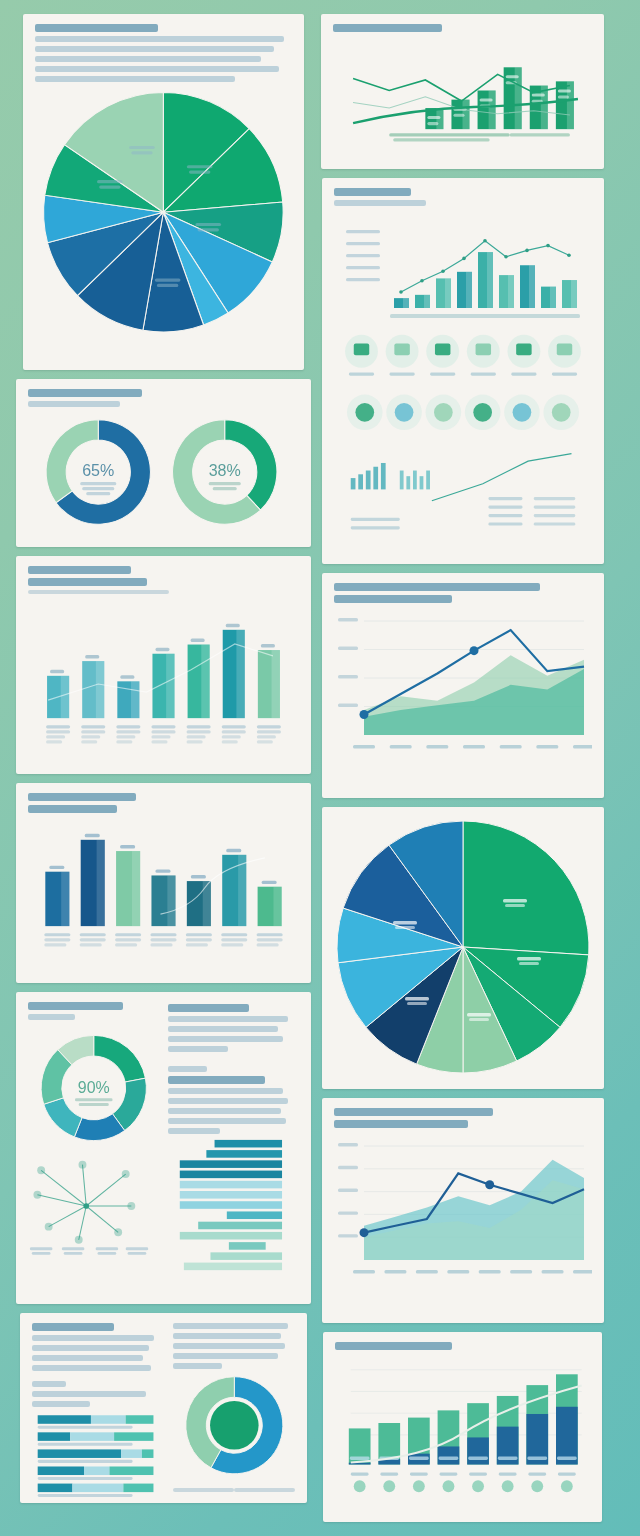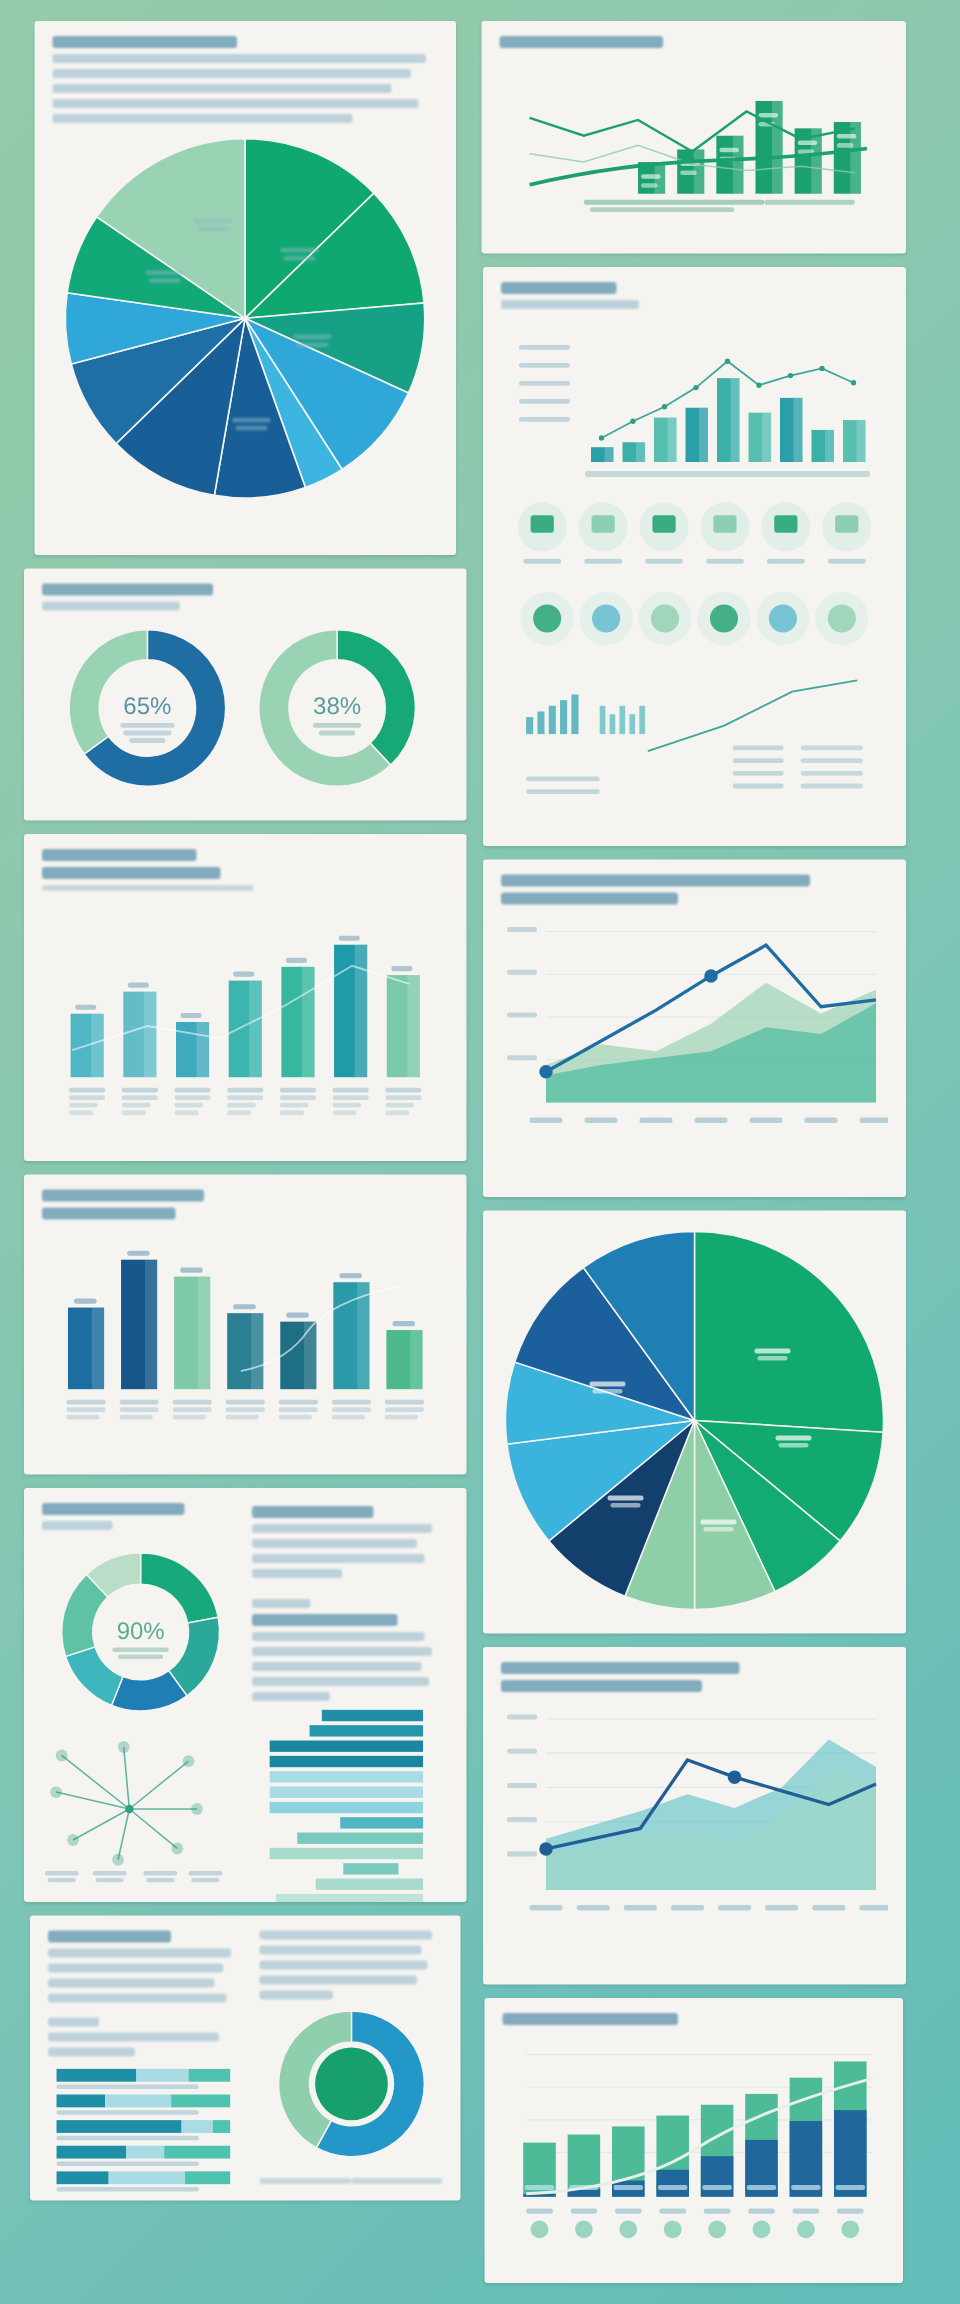--- a/index.html
+++ b/index.html
@@ -203,21 +203,21 @@
                 <rect x="232.75" y="62.73913043478261" width="15" height="3.4" rx="1.5" fill="#6f9fbb" opacity="0.6" filter="blur(0.5px)"></rect>
                 <rect x="227.75" y="115" width="26" height="3.2" rx="1.5" fill="#8fb6c9" opacity="0.5" filter="blur(0.5px)"></rect>
                 <rect x="227.75" y="120" width="26" height="3.2" rx="1.5" fill="#9dbccb" opacity="0.45" filter="blur(0.5px)"></rect>
                 <rect x="227.75" y="125" width="22" height="3.2" rx="1.5" fill="#9dbccb" opacity="0.4" filter="blur(0.5px)"></rect>
                 <path d="M132 96 Q162 90 176 70 T236 40" fill="none" stroke="#ffffff" opacity=".6" stroke-width="1.2"></path>
               </g>
         </svg>
       </div>
     </div>
 
-    <div class="panel" style="height:276px">
+    <div class="panel" style="height:312px">
       <div class="pad" style="display:flex;gap:8px;">
         <div style="width:50%">
           <div class="tl t" style="width:72%"></div>
               <div class="tl" style="width:36%"></div>
           <svg viewBox="0 0 140 128" width="100%" height="128">
             <g id="donS" transform="translate(70,64)">
                   <path d="M3.429011037612589e-15 -56A56 56 0 0 1 55.00808604080657 -10.493353616800581L33.39776652477541 -6.370964695914639A34 34 0 0 0 2.0818995585505003e-15 -34Z" fill="#17a87c" stroke="#f6f4f0" stroke-width="1"></path>
                   <path d="M55.00808604080657 -10.493353616800581A56 56 0 0 1 32.915974128378494 45.30495168499706L19.984698577944087 27.50657780874821A34 34 0 0 0 33.39776652477541 -6.370964695914639Z" fill="#2aa99a" stroke="#f6f4f0" stroke-width="1"></path>
                   <path d="M32.915974128378494 45.30495168499706A56 56 0 0 1 -20.614974950341967 52.06748320974208L-12.516234791279052 31.612400520200545A34 34 0 0 0 19.984698577944087 27.50657780874821Z" fill="#1f7fb5" stroke="#f6f4f0" stroke-width="1"></path>
                   <path d="M-20.614974950341967 52.06748320974208A56 56 0 0 1 -53.2591649125286 17.30495168499706L-32.33592155403522 10.506577808748215A34 34 0 0 0 -12.516234791279052 31.612400520200545Z" fill="#3fb5bd" stroke="#f6f4f0" stroke-width="1"></path>

